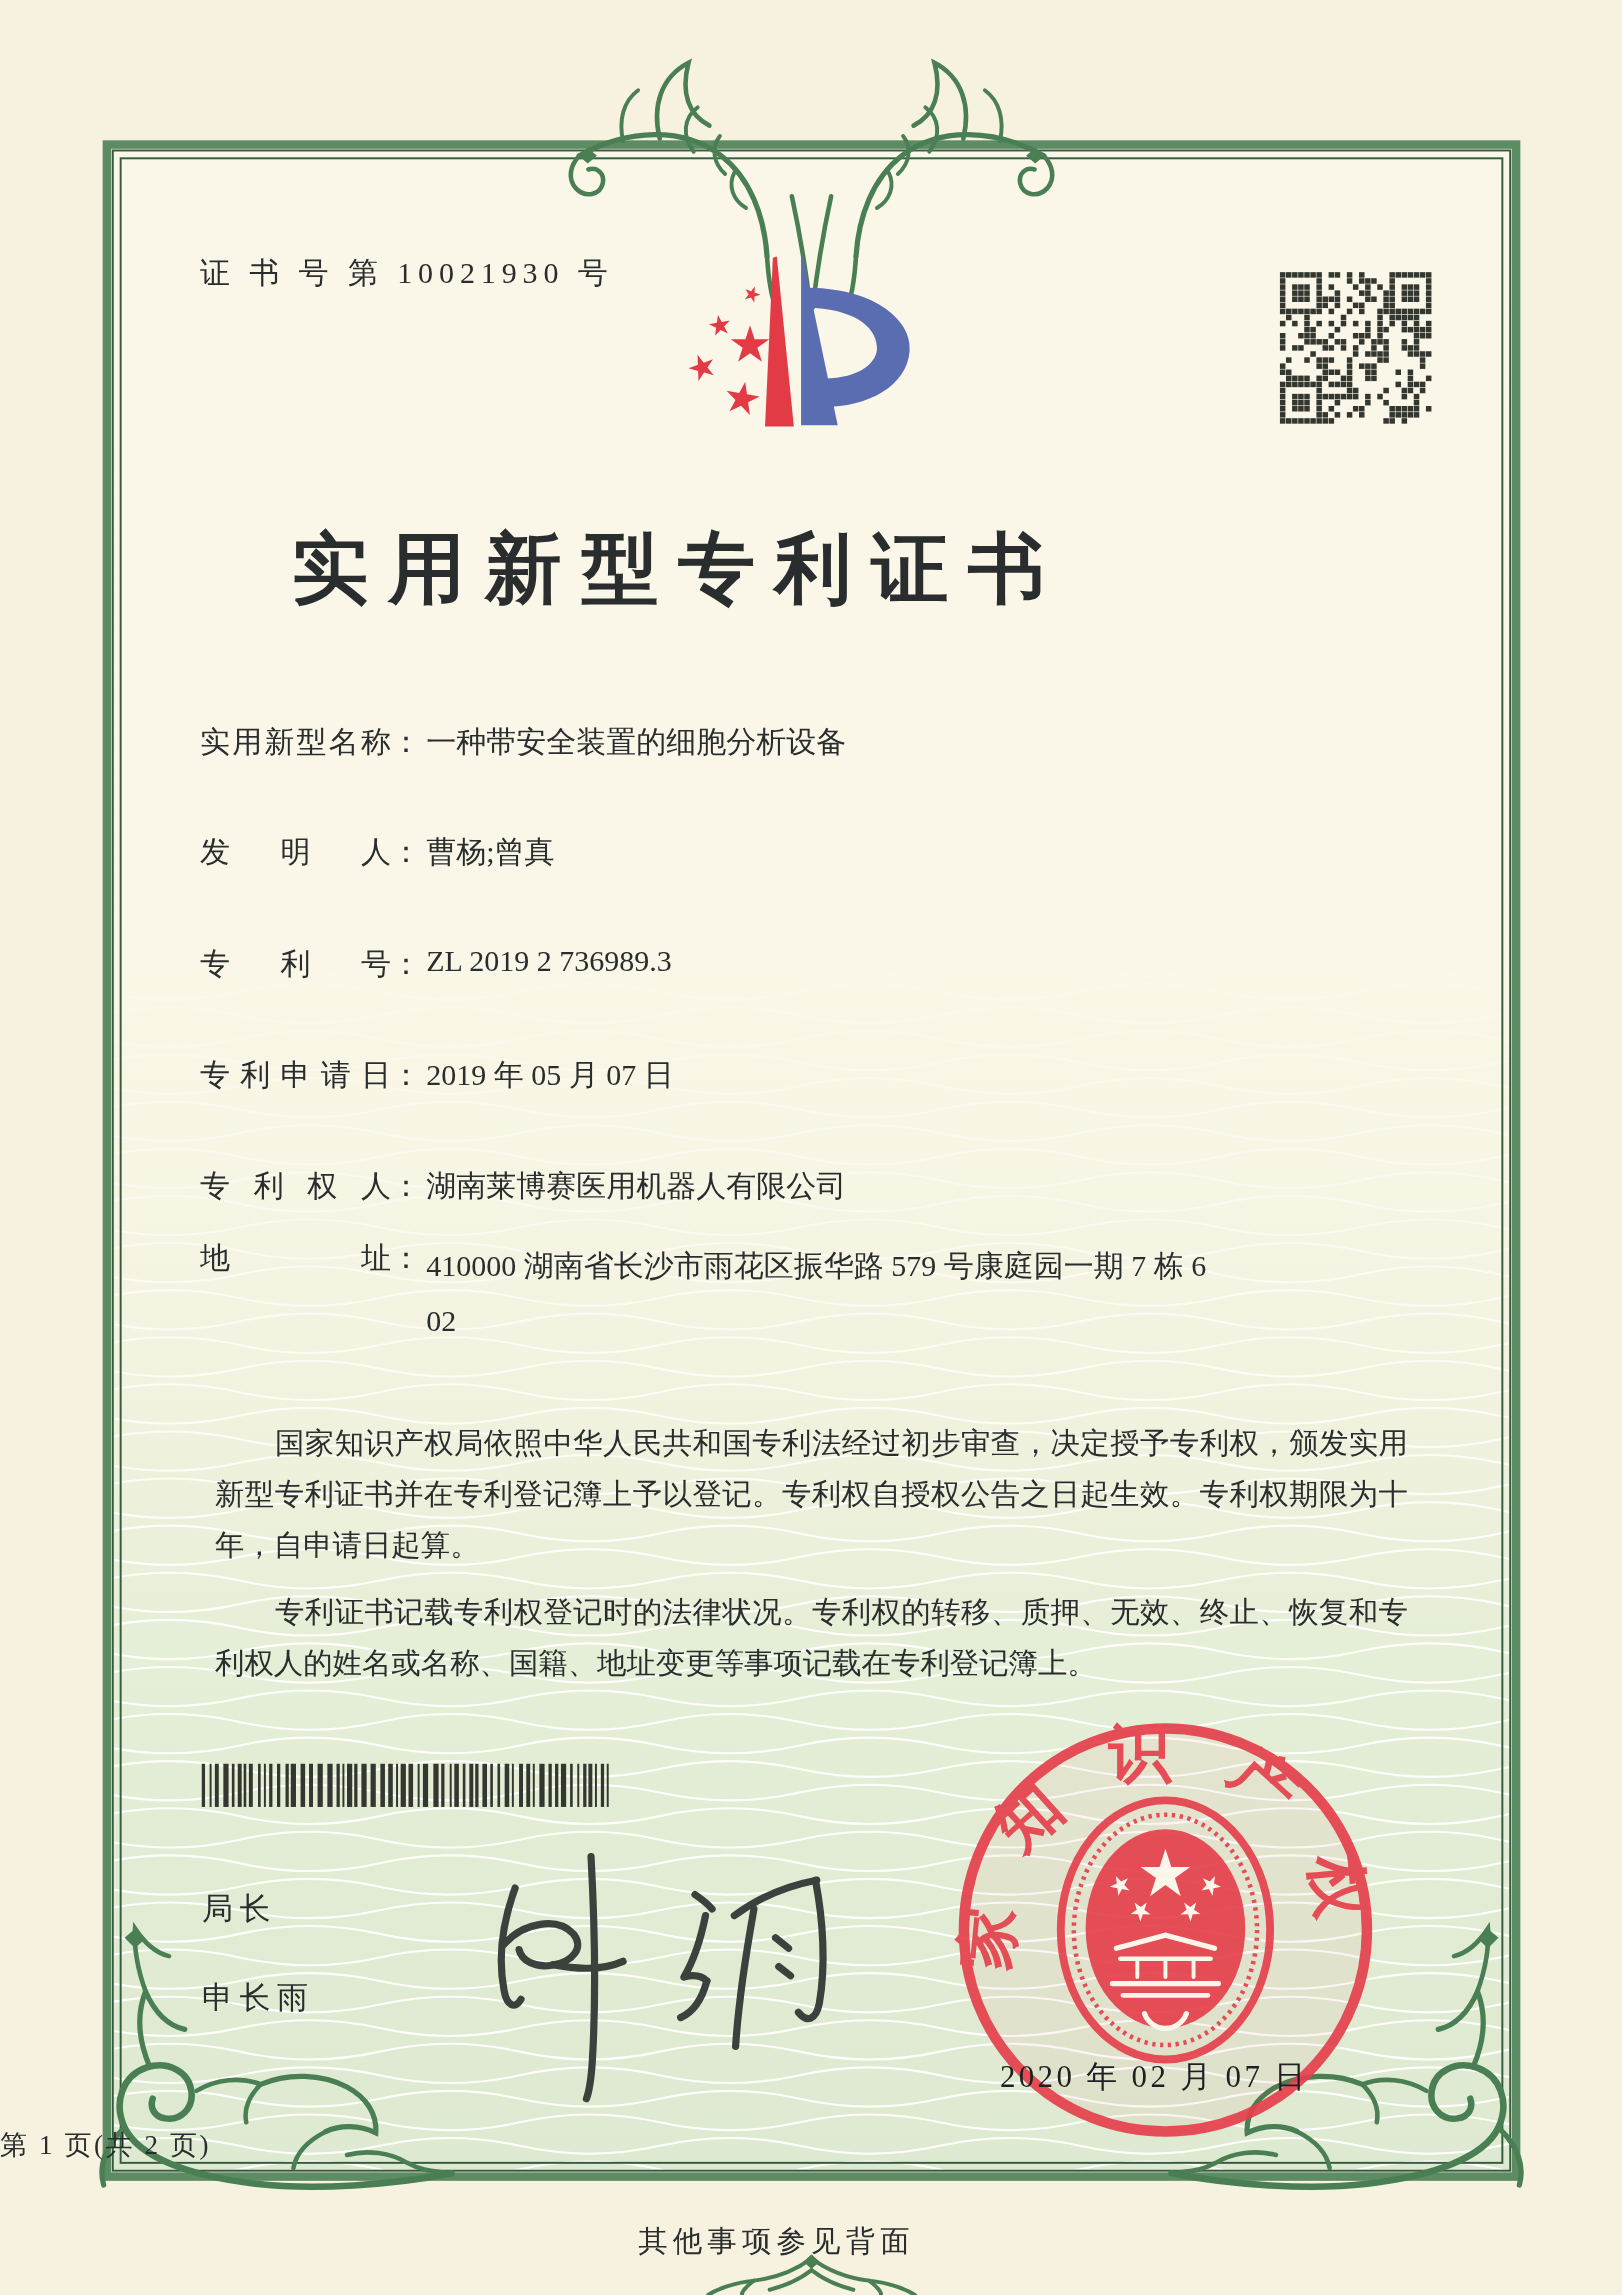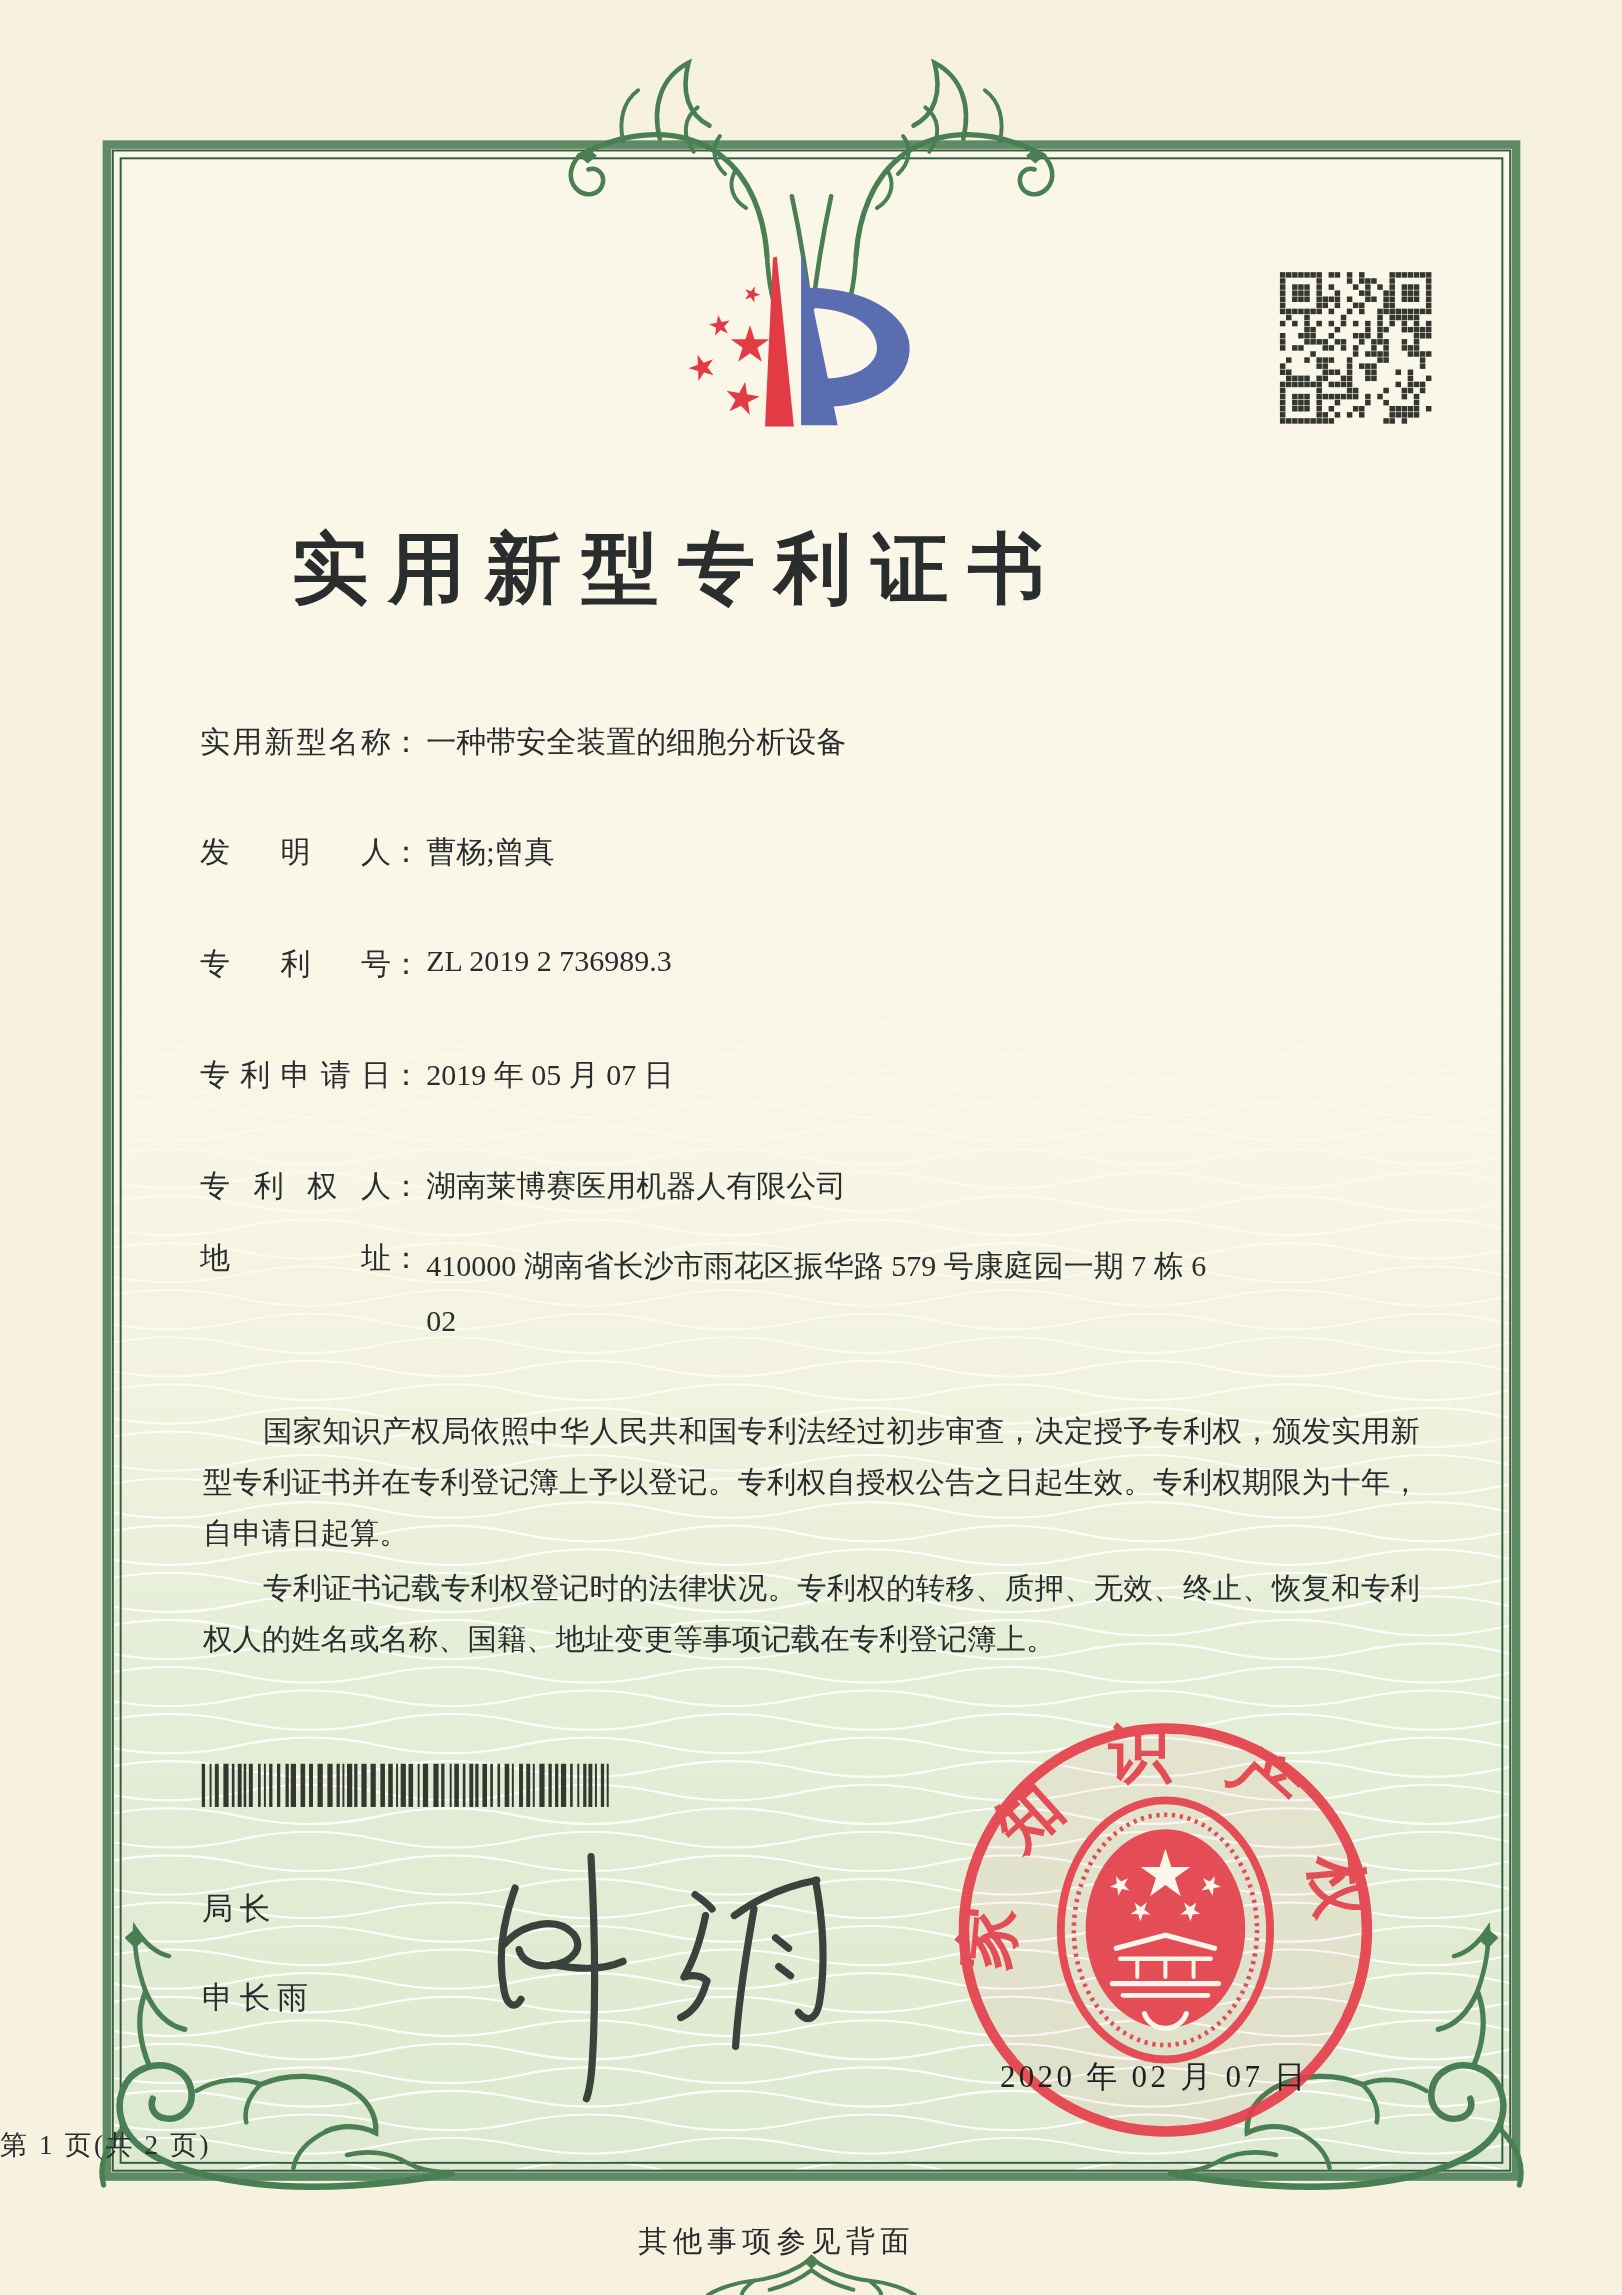--- a/index.html
+++ b/index.html
@@ -20,21 +20,21 @@
   .cert-no{left:200px;top:253px;font-size:30px;letter-spacing:5.9px;}
   .title{left:0;top:518px;width:1356px;text-align:center;font-size:77px;font-weight:700;letter-spacing:19.6px;}
   .frow{position:absolute;left:200px;font-size:30px;color:var(--ink);}
   .flabel{display:inline-block;width:191px;text-align:justify;text-align-last:justify;vertical-align:top;}
   .colon{vertical-align:top;}
   .fval{margin-left:5.2px;vertical-align:top;}
   .addr{display:inline-block;vertical-align:top;line-height:55px;white-space:nowrap;}
   .grant2{position:absolute;left:603px;top:0;white-space:nowrap;}
   .grant2 .glabel{letter-spacing:1.3px;}
   .body-text{position:absolute;left:199px;top:1402px;width:1225px;font-size:29.4px;line-height:51px;text-align:justify;color:var(--ink);}
-  .body-text p{margin:4px;text-indent:60px;}
+  .body-text p{margin:16px;text-indent:60px;}
   .sig-label{left:202px;top:1888px;font-size:31px;letter-spacing:6.5px;}
   .sig-name{left:202px;top:1977px;font-size:31px;letter-spacing:6.5px;}
   .seal-date{left:1000px;top:2056px;font-size:31px;letter-spacing:3.3px;color:#1d1f20;}
   .page-info{left:0;top:2127px;width:1505px;text-align:left;font-size:27px;letter-spacing:2.6px;}
   .back-note{left:0;top:2222px;width:1505px;text-align:center;font-size:29.4px;letter-spacing:5.2px;padding-left:24px;}
   
   .wave{stroke:#ffffff;stroke-width:3.2;fill:none;stroke-opacity:.95;}
   .frame-band{stroke:var(--frame-green);stroke-width:13;fill:none;}
   .frame-line{stroke:var(--frame-dark);stroke-width:3;fill:none;}
   .orn{stroke:var(--orn);fill:none;stroke-linecap:round;}
@@ -625,20 +625,21 @@
       <path d="M1078 2928 C1070 2968 1058 3000 1045 3022 C1060 3018 1072 3020 1080 3028"></path>
       <path d="M1080 3028 C1072 3058 1058 3076 1040 3084"></path>
       <path d="M1122 2928 C1160 2900 1205 2882 1248 2874"></path>
       <path d="M1152 2918 C1140 2985 1128 3065 1124 3128"></path>
       <path d="M1246 2874 C1258 2935 1262 3005 1252 3062 C1247 3088 1233 3092 1220 3076"></path>
       <path d="M1185 2962 L1205 2978"></path>
       <path d="M1190 3006 L1208 3020"></path>
     </g>
   </svg>
 
+  <div class="txt cert-no">证 书 号 第 10021930 号</div>
 
   <div class="txt title">实用新型专利证书</div>
 
   <div class="frow" style="top:722px">
     <span class="flabel">实用新型名称</span><span class="colon">：</span><span class="fval">一种带安全装置的细胞分析设备</span>
   </div>
 
   <div class="frow" style="top:832px">
     <span class="flabel">发明人</span><span class="colon">：</span><span class="fval">曹杨;曾真</span>
   </div>

